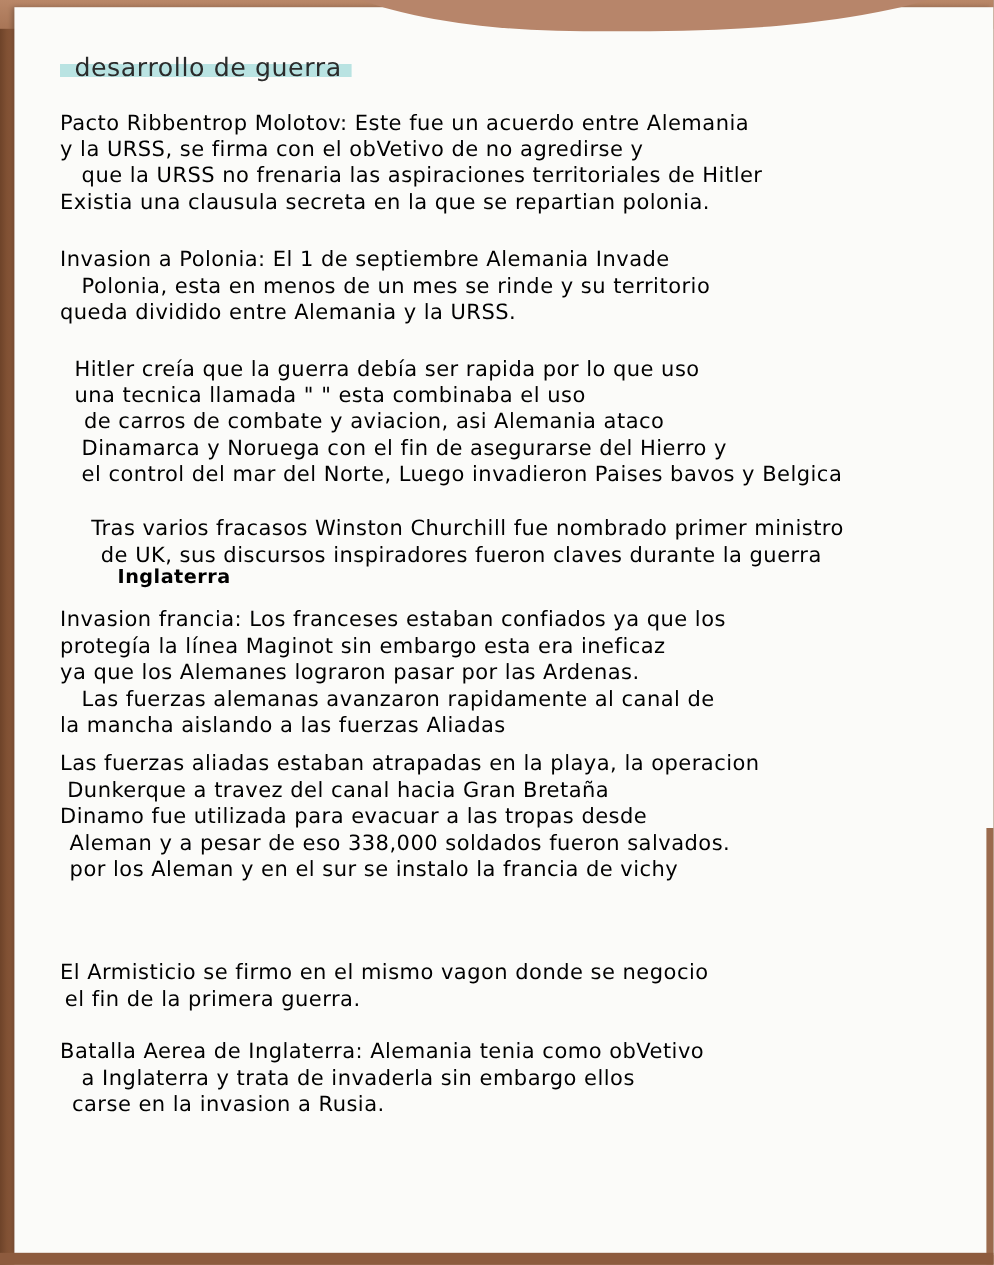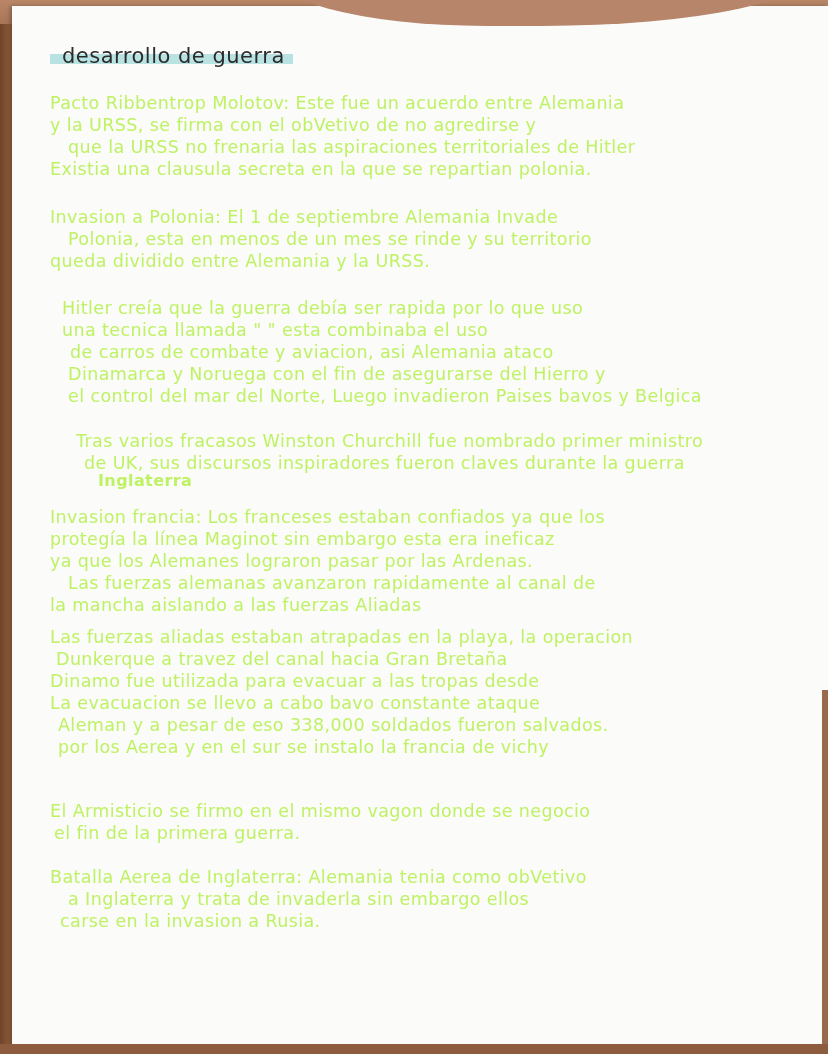--- a/index.html
+++ b/index.html
@@ -38,21 +38,21 @@
     .heading {
       position: absolute; left: 62px; top: 44px;
       font-size: 21px; color: #2b2b2b; letter-spacing: 0.5px;
     }
     .heading .hl {
       background: linear-gradient(transparent 40%, #b9e3e2 40%, #b9e3e2 85%, transparent 85%);
       padding: 0 8px 0 12px; margin-left: -12px;
     }
     .section {
       position: absolute; left: 50px; width: 760px;
-      color: #bef264; font-size: 17.5px; line-height: 22px;
+      color: #000000; font-size: 17.5px; line-height: 22px;
       letter-spacing: 0.4px;
     }
     .line { white-space: nowrap; display: block; }
     .line.indent { padding-left: 18px; }
     .small-note {
       font-size: 16px; line-height: 14px; padding-left: 22px; display: block; font-weight: bold;
     }
   </style>
 </head>
 <body>
@@ -102,23 +102,22 @@
   <span class="line">protegía la línea Maginot sin embargo esta era ineficaz</span>
   <span class="line">ya que los Alemanes lograron pasar por las Ardenas.</span>
   <span class="line indent">Las fuerzas alemanas avanzaron rapidamente al canal de</span>
   <span class="line">la mancha aislando a las fuerzas Aliadas</span>
 </div>
 
 <div class="section" style="top:626px;">
   <span class="line">Las fuerzas aliadas estaban atrapadas en la playa, la operacion</span>
   <span class="line indent" style="padding-left:6px;">Dunkerque a travez del canal hacia Gran Bretaña</span>
   <span class="line">Dinamo fue utilizada para evacuar a las tropas desde</span>
-  <span class="line">La evacuacion se llevo a cabo bavo constante ataque</span>
   <span class="line indent" style="padding-left:8px;">Aleman y a pesar de eso 338,000 soldados fueron salvados.</span>
-  <span class="line indent" style="padding-left:8px;">por los Aerea y en el sur se instalo la francia de vichy</span>
+  <span class="line indent" style="padding-left:8px;">por los Aleman y en el sur se instalo la francia de vichy</span>
 </div>
 
 <div class="section" style="top:800px;">
   <span class="line">El Armisticio se firmo en el mismo vagon donde se negocio</span>
   <span class="line" style="padding-left:4px;">el fin de la primera guerra.</span>
 </div>
 
 <div class="section" style="top:866px;">
   <span class="line">Batalla Aerea de Inglaterra: Alemania tenia como obVetivo</span>
   <span class="line indent">a Inglaterra y trata de invaderla sin embargo ellos</span>

